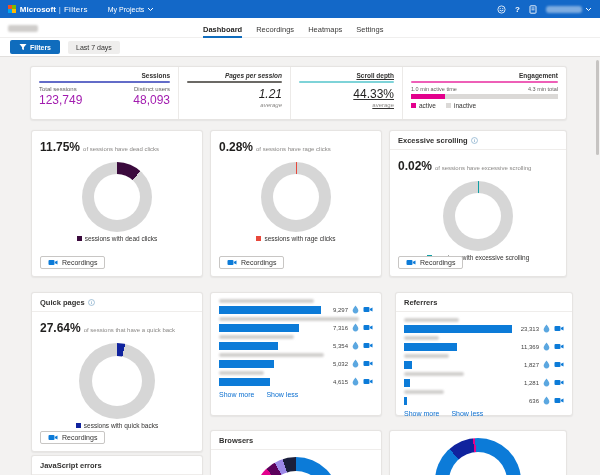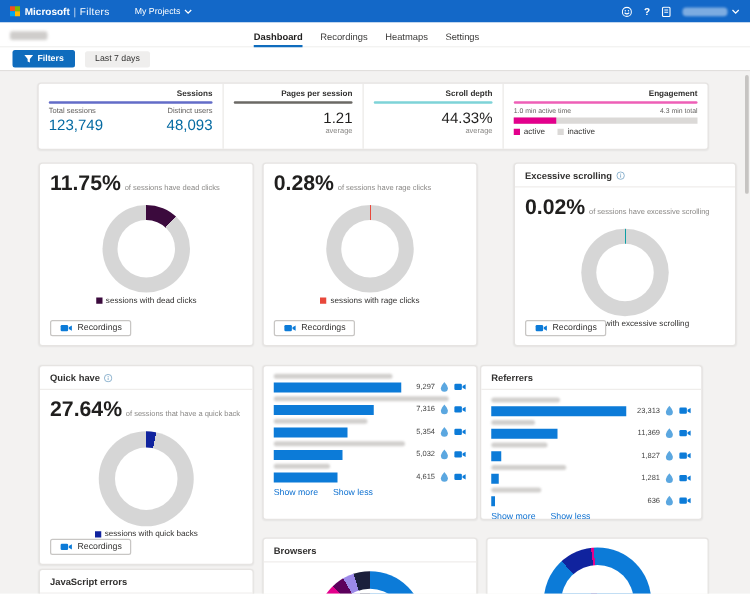--- a/index.html
+++ b/index.html
@@ -30,40 +30,40 @@
              border-bottom:1px solid #E1DFDD;display:flex;align-items:center;padding:0 10px;gap:8px;box-sizing:border-box;}
   .btn-filters{display:inline-flex;align-items:center;gap:3px;color:#fff;font-size:7px;font-weight:bold;
                padding:3px 9px;border-radius:2px;cursor:pointer;}
   .btn-range{background:#EFEEED;color:#323130;font-size:7px;padding:3px 8px;border-radius:2px;cursor:pointer;}
   
   .card{position:absolute;background:#fff;border:1px solid #E6E4E2;border-radius:3px;box-sizing:border-box;
         box-shadow:0 0.5px 1.5px rgba(0,0,0,.06);}
   .card-head{display:flex;align-items:center;gap:3px;padding:5px 8px 4px;border-bottom:1px solid #EFEDEB;}
   .card-title{font-size:7.5px;font-weight:bold;color:#323130;}
   .stat-line{padding:6px 8px 0;}
-  .stat-big{font-size:17px;font-weight:bold;color:#201F1E;}
+  .stat-big{font-size:12px;font-weight:bold;color:#201F1E;}
   .stat-desc{font-size:6px;color:#8A8886;margin-left:3px;}
   .donut{position:relative;border-radius:50%;margin:7px auto 3px;}
   .donut::after{content:"";position:absolute;background:#fff;border-radius:50%;}
   .donut.d70{width:70px;height:70px;} .donut.d70::after{inset:12px;}
   .donut.d76{width:76px;height:76px;} .donut.d76::after{inset:13px;}
   .donut.d86{width:86px;height:86px;} .donut.d86::after{inset:14px;}
   .legend{display:flex;justify-content:center;align-items:center;gap:3px;font-size:6.5px;color:#323130;}
   .sw{width:5px;height:5px;display:inline-block;}
   .btn-rec{position:absolute;left:8px;bottom:7px;display:inline-flex;align-items:center;gap:4px;
            padding:2px 7px;border:1px solid #C8C6C4;border-radius:2px;background:#fff;font-size:7px;color:#323130;cursor:pointer;}
   
   .metrics{display:flex;}
   .msec{padding:5px 8px;box-sizing:border-box;border-right:1px solid #ECEAE8;}
   .msec:last-child{border-right:none;}
   .m-title{text-align:right;font-size:6.5px;font-weight:bold;color:#323130;}
   .m-line{height:2px;margin-top:2px;border-radius:1px;}
   .m-cols{display:flex;justify-content:space-between;margin-top:3px;}
   .m-lab{font-size:6px;color:#605E5C;}
-  .m-val{font-size:12px;color:#0369a1;margin-top:1px;}
+  .m-val{font-size:12px;color:#a21caf;margin-top:1px;}
   .m-right{text-align:right;}
   .m-center-val{font-size:12px;color:#201F1E;text-align:right;margin-top:4px;}
   .m-sub{font-size:6px;color:#8A8886;text-align:right;margin-top:1px;}
   .eng-labels{display:flex;justify-content:space-between;font-size:5.5px;color:#605E5C;margin-top:3px;}
   .eng-bar{height:5px;margin-top:2px;position:relative;}
   .eng-fill{height:5px;position:absolute;left:0;top:0;}
   .eng-legend{display:flex;gap:10px;margin-top:3px;font-size:6.5px;align-items:center;}
   .eng-item{display:flex;align-items:center;gap:3px;}
   
   .bar-list{padding:5px 8px 0;}
@@ -154,27 +154,27 @@
         <div>
           <div class="m-lab">Total sessions</div>
           <div class="m-val">123,749</div>
         </div>
         <div class="m-right">
           <div class="m-lab">Distinct users</div>
           <div class="m-val">48,093</div>
         </div>
       </div>
     </div>
-    <div class="msec" style="width:112px;">
+    <div class="msec" style="width:112px;font-style:italic;">
       <div class="m-title">Pages per session</div>
       <div class="m-line" style="background: rgb(107, 105, 101);"></div>
       <div class="m-center-val">1.21</div>
       <div class="m-sub">average</div>
     </div>
-    <div class="msec" style="width:112px;">
+    <div class="msec" style="width:112px;text-decoration:underline;">
       <div class="m-title">Scroll depth</div>
       <div class="m-line" style="background: rgb(126, 211, 216);"></div>
       <div class="m-center-val">44.33%</div>
       <div class="m-sub">average</div>
     </div>
     <div class="msec" style="flex:1;">
       <div class="m-title">Engagement</div>
       <div class="m-line" style="background: rgb(238, 95, 183);"></div>
       <div class="eng-labels">
         <span>1.0 min active time</span>
@@ -225,21 +225,21 @@
       <span class="row-ic" style="color: rgb(12, 123, 216);">
           <svg width="10" height="7" viewBox="0 0 10 7">
             <rect x="0.5" y="1" width="6" height="5" rx="1" fill="currentColor"></rect>
             <path d="M7 2.8 L9.5 1.4 V5.6 L7 4.2 Z" fill="currentColor"></path>
           </svg>
         </span>
       <span>Recordings</span>
     </span>
   </div>
 
-  <div class="card" style="left:411px;top:130px;width:178px;height:147px;">
+  <div class="card" style="left:389px;top:130px;width:178px;height:147px;">
     <div class="card-head">
       <span class="card-title">Excessive scrolling</span>
       <span class="info-ic" style="color: rgb(127, 169, 200);">
           <svg width="7" height="7" viewBox="0 0 8 8">
             <circle cx="4" cy="4" r="3.4" fill="none" stroke="currentColor" stroke-width="0.8"></circle>
             <circle cx="4" cy="2.6" r="0.5" fill="currentColor"></circle>
             <rect x="3.6" y="3.6" width="0.8" height="2.2" fill="currentColor"></rect>
           </svg>
         </span>
     </div>
@@ -255,21 +255,21 @@
             <rect x="0.5" y="1" width="6" height="5" rx="1" fill="currentColor"></rect>
             <path d="M7 2.8 L9.5 1.4 V5.6 L7 4.2 Z" fill="currentColor"></path>
           </svg>
         </span>
       <span>Recordings</span>
     </span>
   </div>
 
   <div class="card" style="left:31px;top:292px;width:172px;height:160px;">
     <div class="card-head">
-      <span class="card-title">Quick have</span>
+      <span class="card-title">Quick pages</span>
       <span class="info-ic" style="color: rgb(127, 169, 200);">
           <svg width="7" height="7" viewBox="0 0 8 8">
             <circle cx="4" cy="4" r="3.4" fill="none" stroke="currentColor" stroke-width="0.8"></circle>
             <circle cx="4" cy="2.6" r="0.5" fill="currentColor"></circle>
             <rect x="3.6" y="3.6" width="0.8" height="2.2" fill="currentColor"></rect>
           </svg>
         </span>
     </div>
     <div class="stat-line"><span class="stat-big">27.64%</span><span class="stat-desc">of sessions that have a quick back</span></div>
     <div class="donut d76" style="background: conic-gradient(rgb(16, 35, 158) 0%, rgb(16, 35, 158) 3.43%, rgb(214, 214, 214) 3.43%, rgb(214, 214, 214) 100%);"></div>
@@ -395,21 +395,21 @@
             </span>
           </div>
         </div>
       </div>
     <div class="links" style="color: rgb(11, 111, 208);">
       <span>Show more</span>
       <span>Show less</span>
     </div>
   </div>
 
-  <div class="card" style="left:384px;top:292px;width:178px;height:124px;">
+  <div class="card" style="left:395px;top:292px;width:178px;height:124px;">
     <div class="card-head">
         <span class="card-title">Referrers</span>
       </div>
     <div class="bar-list">
 
         <div>
           <div class="blur-label" style="width: 55px;"></div>
           <div class="bar-line">
             <div class="bar-track">
               <div class="bar-fill" style="width: 100%; background: rgb(12, 123, 216);"></div>

